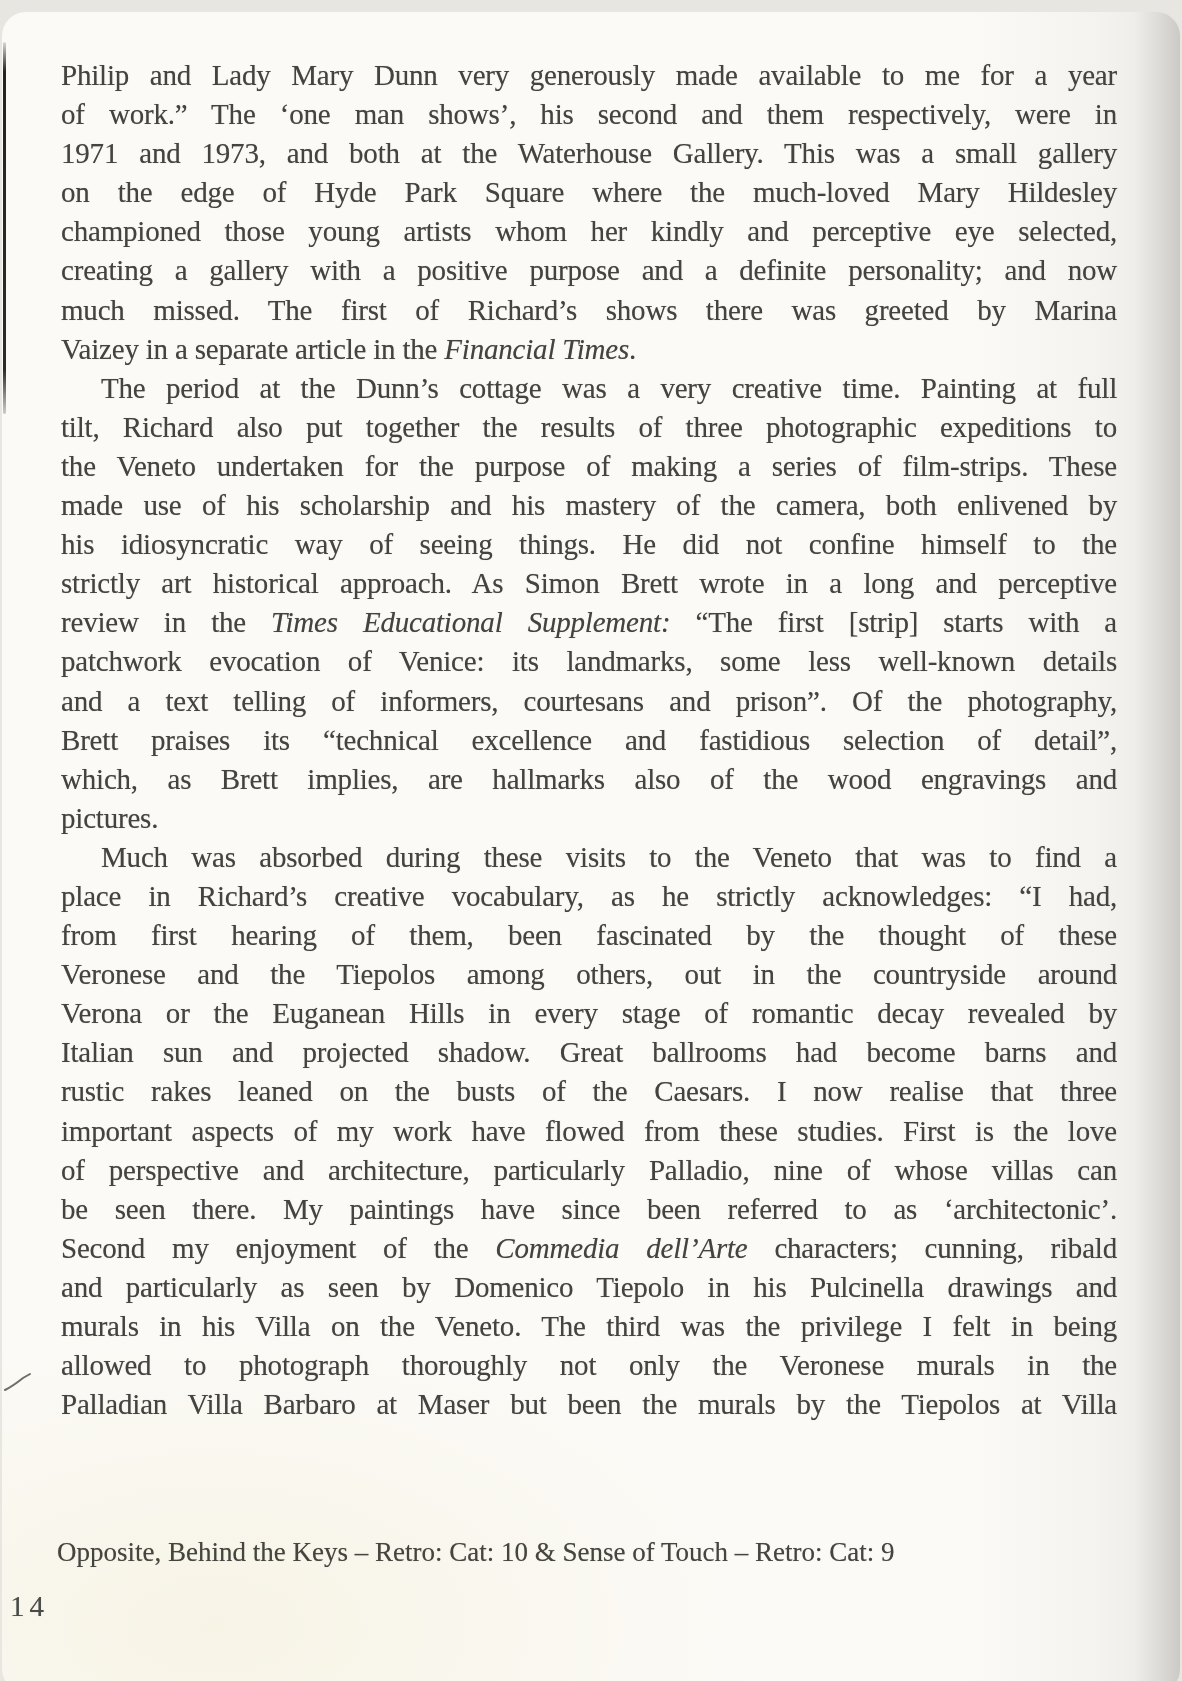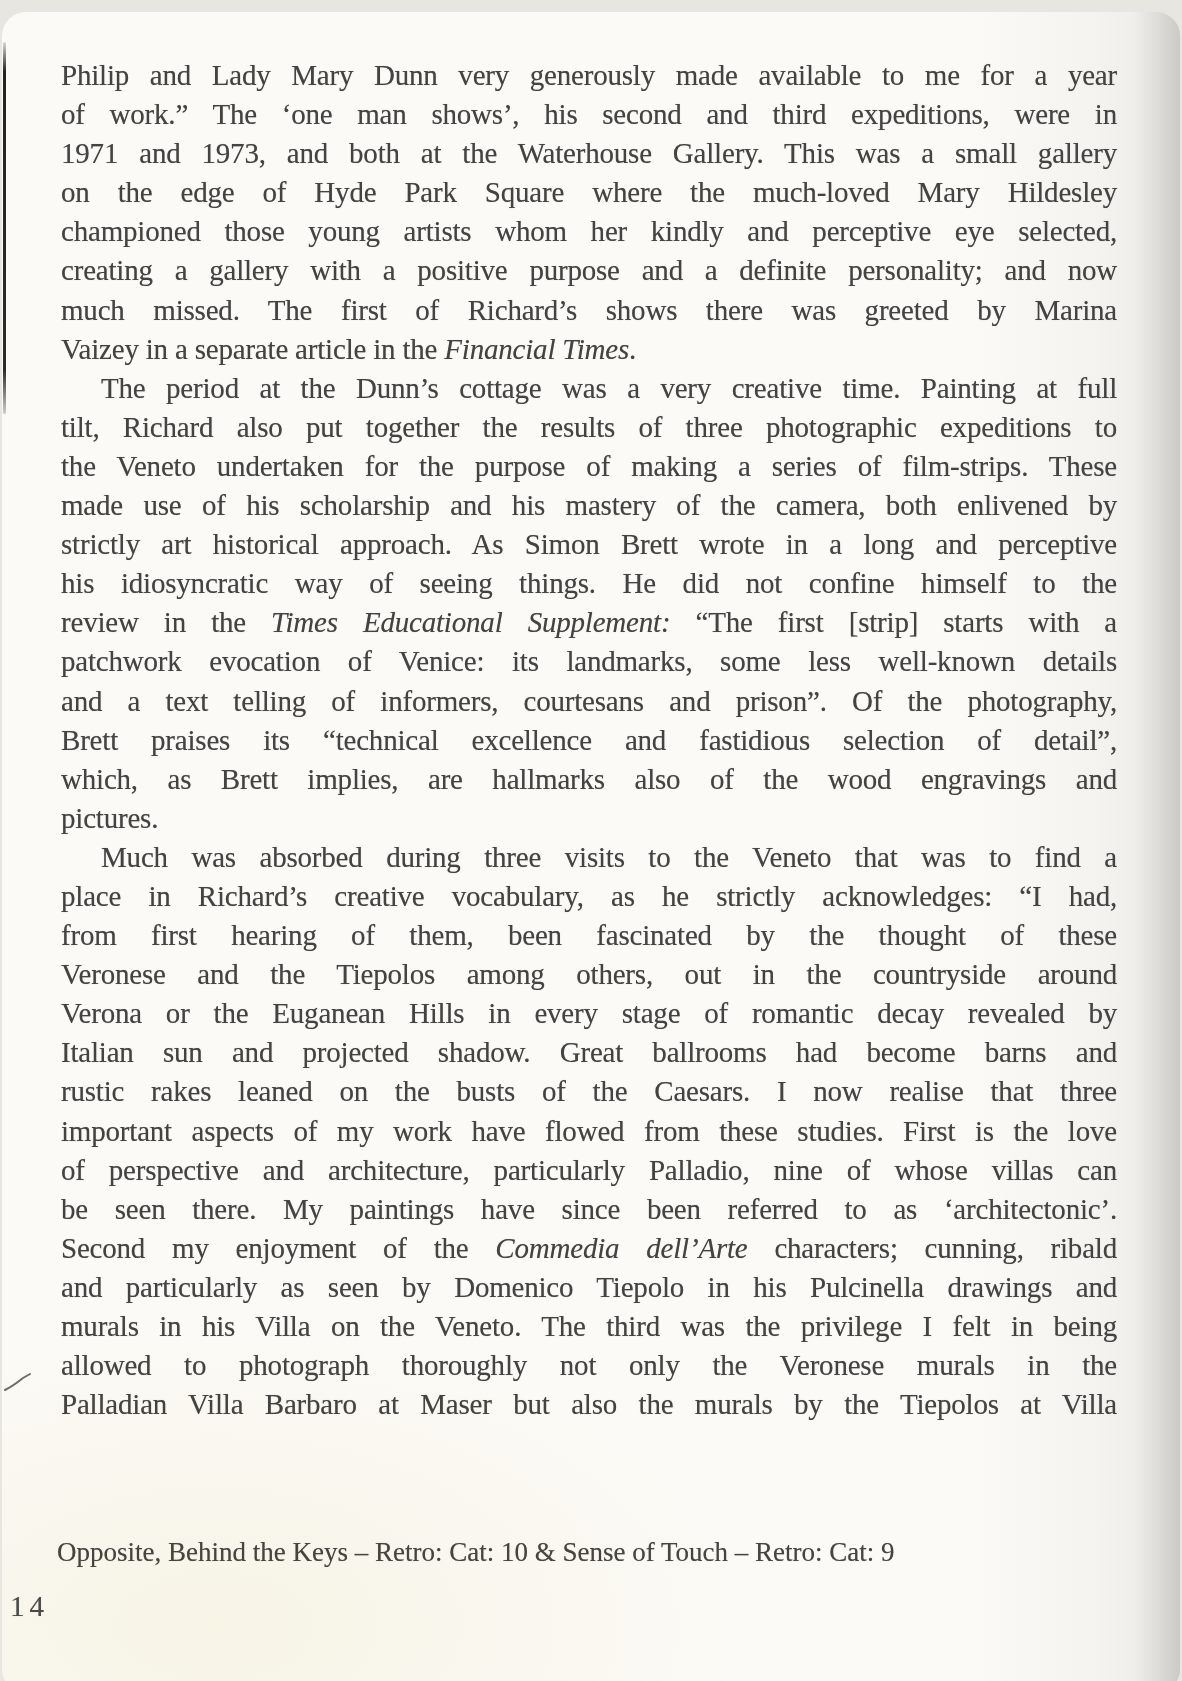--- a/index.html
+++ b/index.html
@@ -94,58 +94,58 @@
 
   <div class="scan-shadow-right"></div>
 
   <svg class="pencil-mark" width="34" height="28" viewBox="0 0 34 28">
     <path d="M2 20 Q 10 16 20 8 L 27 4" stroke="#6e6e68" stroke-width="2" fill="none" stroke-linecap="round"></path>
   </svg>
 
   <div class="text-block">
       <div>
         <div class="line">Philip and Lady Mary Dunn very generously made available to me for a year</div>
-        <div class="line">of work.” The ‘one man shows’, his second and third expeditions, were in</div>
+        <div class="line">of work.” The ‘one man shows’, his second and them respectively, were in</div>
         <div class="line">1971 and 1973, and both at the Waterhouse Gallery. This was a small gallery</div>
         <div class="line">on the edge of Hyde Park Square where the much-loved Mary Hildesley</div>
         <div class="line">championed those young artists whom her kindly and perceptive eye selected,</div>
         <div class="line">creating a gallery with a positive purpose and a definite personality; and now</div>
         <div class="line">much missed. The first of Richard’s shows there was greeted by Marina</div>
         <div class="line last">Vaizey in a separate article in the <i>Financial Times</i>.</div>
       </div>
       <div>
         <div class="line indent">The period at the Dunn’s cottage was a very creative time. Painting at full</div>
         <div class="line">tilt, Richard also put together the results of three photographic expeditions to</div>
         <div class="line">the Veneto undertaken for the purpose of making a series of film-strips. These</div>
         <div class="line">made use of his scholarship and his mastery of the camera, both enlivened by</div>
+        <div class="line">his idiosyncratic way of seeing things. He did not confine himself to the</div>
         <div class="line">strictly art historical approach. As Simon Brett wrote in a long and perceptive</div>
-        <div class="line">his idiosyncratic way of seeing things. He did not confine himself to the</div>
         <div class="line">review in the <i>Times Educational Supplement:</i> “The first [strip] starts with a</div>
         <div class="line">patchwork evocation of Venice: its landmarks, some less well-known details</div>
         <div class="line">and a text telling of informers, courtesans and prison”. Of the photography,</div>
         <div class="line">Brett praises its “technical excellence and fastidious selection of detail”,</div>
         <div class="line">which, as Brett implies, are hallmarks also of the wood engravings and</div>
         <div class="line last">pictures.</div>
       </div>
       <div>
-        <div class="line indent">Much was absorbed during three visits to the Veneto that was to find a</div>
+        <div class="line indent">Much was absorbed during these visits to the Veneto that was to find a</div>
         <div class="line">place in Richard’s creative vocabulary, as he strictly acknowledges: “I had,</div>
         <div class="line">from first hearing of them, been fascinated by the thought of these</div>
         <div class="line">Veronese and the Tiepolos among others, out in the countryside around</div>
         <div class="line">Verona or the Euganean Hills in every stage of romantic decay revealed by</div>
         <div class="line">Italian sun and projected shadow. Great ballrooms had become barns and</div>
         <div class="line">rustic rakes leaned on the busts of the Caesars. I now realise that three</div>
         <div class="line">important aspects of my work have flowed from these studies. First is the love</div>
         <div class="line">of perspective and architecture, particularly Palladio, nine of whose villas can</div>
         <div class="line">be seen there. My paintings have since been referred to as ‘architectonic’.</div>
         <div class="line">Second my enjoyment of the <i>Commedia dell’Arte</i> characters; cunning, ribald</div>
         <div class="line">and particularly as seen by Domenico Tiepolo in his Pulcinella drawings and</div>
         <div class="line">murals in his Villa on the Veneto. The third was the privilege I felt in being</div>
         <div class="line">allowed to photograph thoroughly not only the Veronese murals in the</div>
-        <div class="line">Palladian Villa Barbaro at Maser but also the murals by the Tiepolos at Villa</div>
+        <div class="line">Palladian Villa Barbaro at Maser but been the murals by the Tiepolos at Villa</div>
       </div>
     </div>
 
   <div class="caption">Opposite, Behind the Keys – Retro: Cat: 10 &amp; Sense of Touch – Retro: Cat: 9</div>
 
   <div class="page-number">14</div>
 
 </div>
 
 </body></html>

